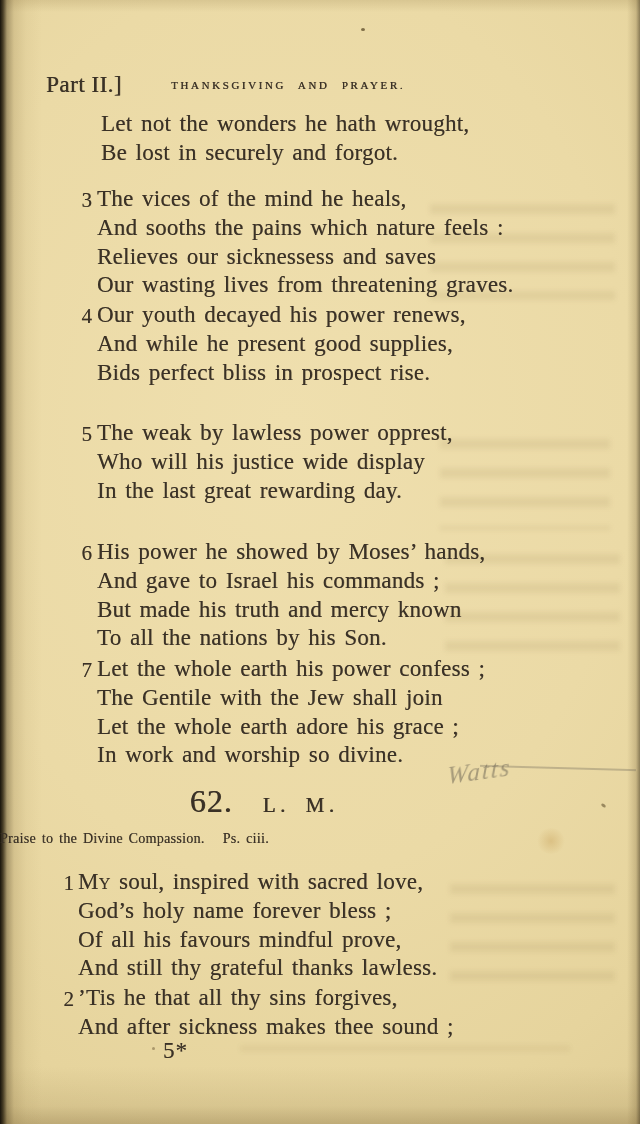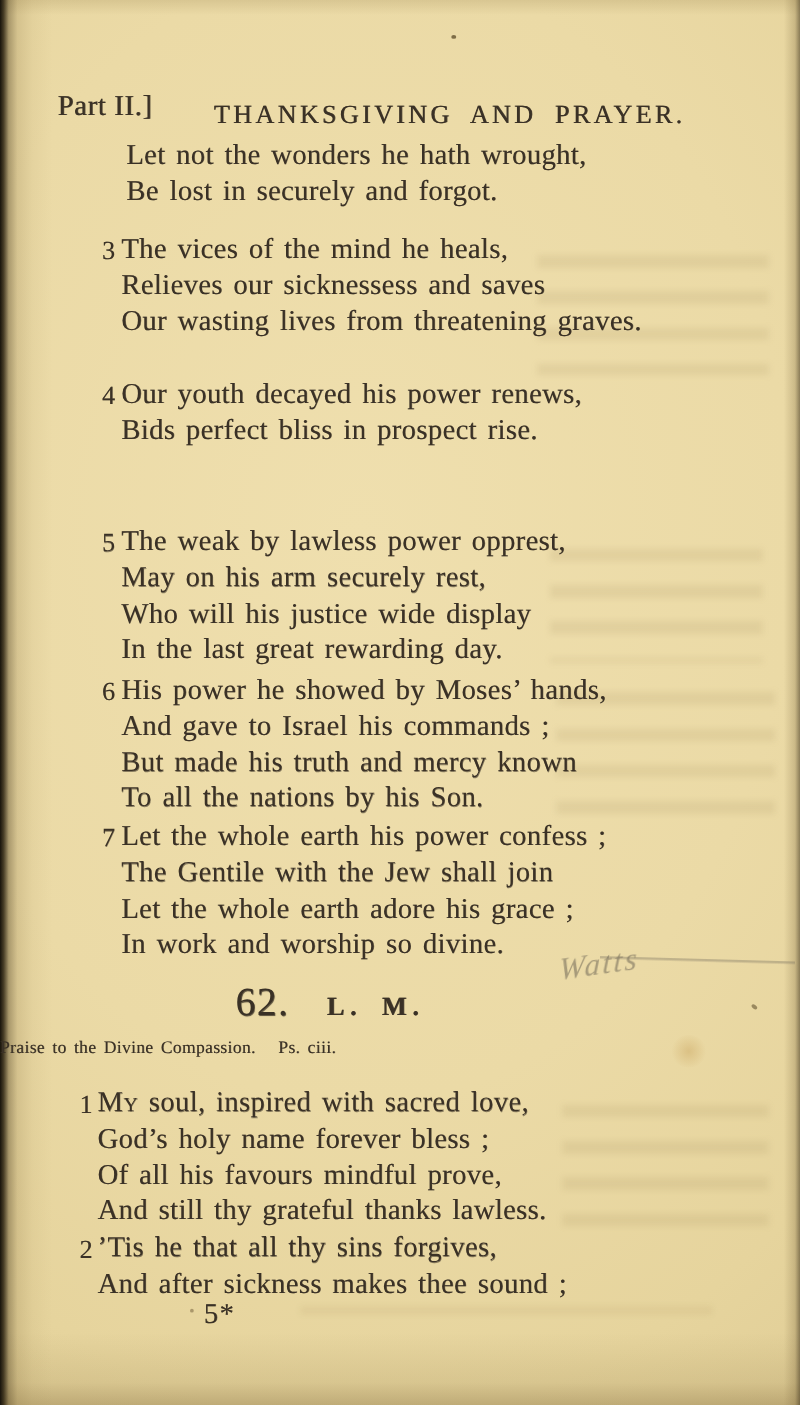--- a/index.html
+++ b/index.html
@@ -16,36 +16,36 @@
       linear-gradient(to left, rgba(58,46,24,0.55) 0px, rgba(120,100,58,0.28) 4px, rgba(0,0,0,0) 13px),
       linear-gradient(to top, rgba(128,105,58,0.38) 0px, rgba(140,118,68,0.16) 18px, rgba(0,0,0,0) 58px),
       linear-gradient(to bottom, rgba(150,128,75,0.22) 0px, rgba(0,0,0,0) 12px),
       radial-gradient(120% 90% at 45% 38%, #efdfae 0%, #ebdaa6 45%, #e6d49d 70%, #decb94 90%, #d6c189 100%);
     text-shadow:0.35px 0.3px 0.45px rgba(56,47,36,0.55);
   }
   .abs{position:absolute;}
   
   .part-label{top:72px;left:46px;font-size:23px;letter-spacing:0.5px;
     text-shadow:0.5px 0.3px 0.5px rgba(56,47,36,0.8);}
-  .running-title{top:79px;left:171px;font-size:21px;letter-spacing:2.6px;word-spacing:7px;
+  .running-title{top:79px;left:171px;font-size:11px;letter-spacing:2.6px;word-spacing:7px;
     text-shadow:0.45px 0.3px 0.45px rgba(56,47,36,0.8);}
   
   .line{font-size:23px;line-height:28.8px;letter-spacing:0.25px;word-spacing:2.5px;white-space:nowrap;}
   .couplet{top:110px;left:101px;}
   .verse{left:97px;}
   .vnum{position:absolute;left:-23px;width:18px;text-align:right;font-size:21px;top:3px;}
   .v3{top:185px;} .v4{top:301px;} .v5{top:419px;} .v6{top:538px;} .v7{top:655px;}
   .hymn-verse{left:78px;}
   .hymn-verse .vnum{left:-22px;}
   .hv1{top:868px;} .hv2{top:984px;}
   .lead-sc{font-variant:small-caps;}
   
   .hymn-heading{top:783px;left:0;width:528px;display:flex;justify-content:center;align-items:baseline;gap:30px;}
   .hymn-number{font-size:32px;letter-spacing:1px;text-shadow:0.6px 0.4px 0.6px rgba(56,47,36,0.8);}
-  .hymn-meter{font-size:21px;letter-spacing:4.5px;word-spacing:6px;text-shadow:0.5px 0.3px 0.5px rgba(56,47,36,0.8);font-weight:bold;}
+  .hymn-meter{font-size:21px;letter-spacing:4.5px;word-spacing:6px;text-shadow:0.5px 0.3px 0.5px rgba(56,47,36,0.8);}
   
   .subtitle{top:831px;left:0;width:640px;font-size:14px;letter-spacing:0.3px;word-spacing:2px;}
   .subtitle .ref{margin-left:18px;}
   
   .sig-mark{top:1038px;left:163px;font-size:23px;letter-spacing:1px;}
   
   .pencil-note{top:758px;left:447px;font-size:25px;font-style:italic;
     color:rgba(118,108,90,0.58);text-shadow:none;letter-spacing:2px;
     transform:rotate(-8deg) skewX(-10deg);filter:blur(0.4px);}
   .pencil-line{top:767px;left:480px;width:156px;height:1.5px;
@@ -83,34 +83,35 @@
   <div class="abs running-title">THANKSGIVING AND PRAYER.</div>
 
   <div class="abs couplet">
     <div class="line">Let not the wonders he hath wrought,</div>
     <div class="line">Be lost in securely and forgot.</div>
   </div>
 
   <div class="abs verse v3">
     <span class="vnum">3</span>
     <div class="line">The vices of the mind he heals,</div>
+    <div class="line">And sooths the pains which nature feels :</div>
     <div class="line">Relieves our sicknessess and saves</div>
     <div class="line">Our wasting lives from threatening graves.</div>
   </div>
 
   <div class="abs verse v4">
     <span class="vnum">4</span>
     <div class="line">Our youth decayed his power renews,</div>
+    <div class="line">And while he present good supplies,</div>
     <div class="line">Bids perfect bliss in prospect rise.</div>
   </div>
 
   <div class="abs verse v5">
     <span class="vnum">5</span>
     <div class="line">The weak by lawless power opprest,</div>
-    <div class="line">May on his arm securely rest,</div>
     <div class="line">Who will his justice wide display</div>
     <div class="line">In the last great rewarding day.</div>
   </div>
 
   <div class="abs verse v6">
     <span class="vnum">6</span>
     <div class="line">His power he showed by Moses’ hands,</div>
     <div class="line">And gave to Israel his commands ;</div>
     <div class="line">But made his truth and mercy known</div>
     <div class="line">To all the nations by his Son.</div>

